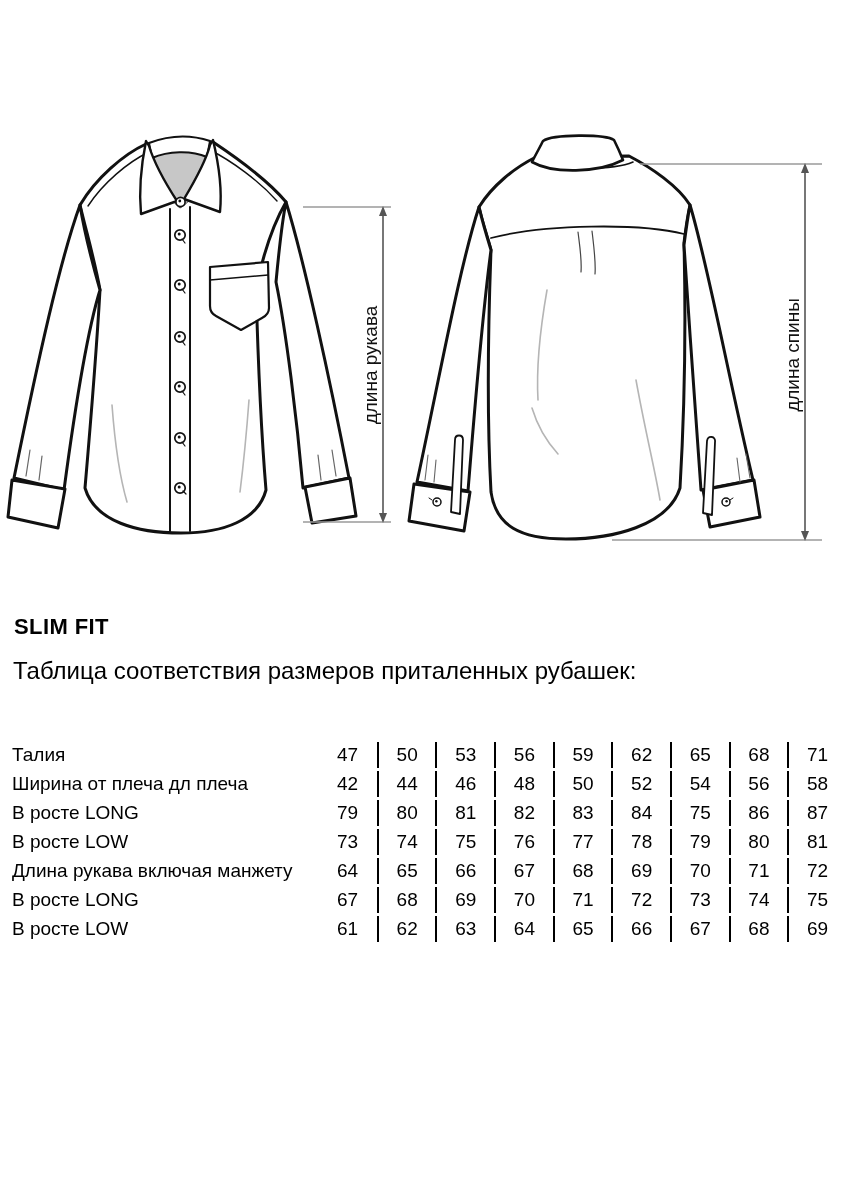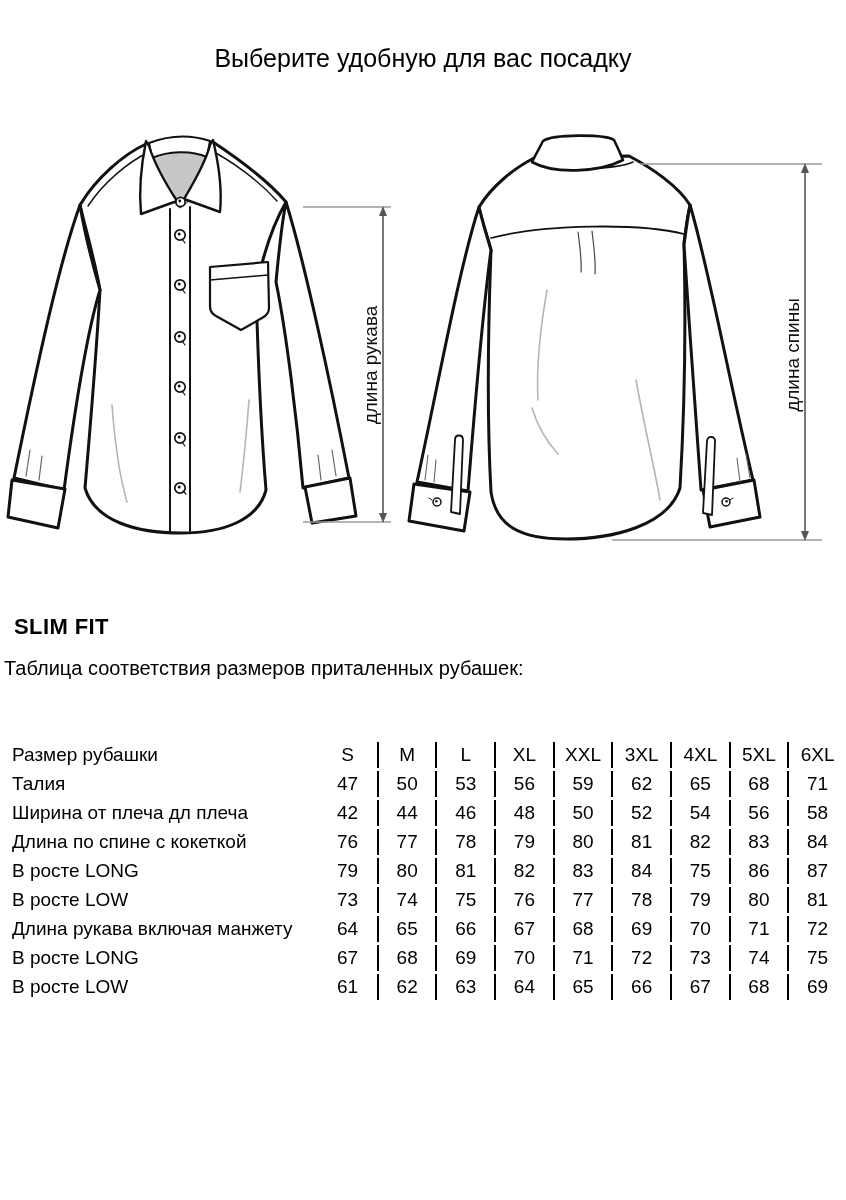--- a/index.html
+++ b/index.html
@@ -3,34 +3,33 @@
 <meta charset="utf-8">
 <style>
   html,body{margin:0;padding:0;background:#fff;}
   .page{position:relative;width:846px;height:1200px;background:#fff;overflow:hidden;
         font-family:"Liberation Sans",sans-serif;color:#000;}
   .title{position:absolute;top:44px;left:0;width:100%;text-align:center;
          font-size:25px;font-weight:400;}
   .figures{position:absolute;top:110px;left:0;}
   .figures text{font-family:"Liberation Sans",sans-serif;font-size:19px;fill:#111;}
   .heading{position:absolute;left:14px;top:614px;font-size:22px;font-weight:bold;letter-spacing:.4px;}
-  .desc{position:absolute;left:4px;top:657px;font-size:20px;}
+  .desc{position:absolute;left:13px;top:657px;font-size:24px;}
   table.size{position:absolute;left:12px;top:739px;width:834px;table-layout:fixed;
              border-collapse:separate;border-spacing:0 3px;font-size:19px;}
   table.size td{height:26px;padding:0;white-space:nowrap;overflow:hidden;}
   td.lbl{text-align:left;}
   td.val{text-align:center;}
   td.sep{border-left:2px solid #000;}
 </style>
 </head>
 <body>
 
 <div class="page">
 
-  <div class="title">Выберите удобную для вас посадку</div>
 
   <svg class="figures" width="846" height="480" viewBox="0 0 846 480">
 
     <g fill="none" stroke="#111" stroke-width="3" stroke-linejoin="round" stroke-linecap="round">
 
       <path fill="#fff" d="M146,34 C124,44 96,68 80,95 C88,128 96,156 100,180
                C96,250 90,320 85,378 C95,412 138,423 181,423
                C224,423 258,410 266,380 C261,320 258,250 256,178
                C262,150 272,116 286,92 C266,68 234,46 213,32 Z"></path>
 
@@ -153,32 +152,20 @@
 
   <div class="heading">SLIM FIT</div>
   <div class="desc">Таблица соответствия размеров приталенных рубашек:</div>
 
   <table class="size">
     <colgroup>
       <col style="width:306px">
       <col span="9" style="width:58.6px">
     </colgroup>
     <tbody>
-        <tr>
-          <td class="lbl">Размер рубашки</td>
-          <td class="val">S</td>
-          <td class="val sep">M</td>
-          <td class="val sep">L</td>
-          <td class="val sep">XL</td>
-          <td class="val sep">XXL</td>
-          <td class="val sep">3XL</td>
-          <td class="val sep">4XL</td>
-          <td class="val sep">5XL</td>
-          <td class="val sep">6XL</td>
-        </tr>
         <tr>
           <td class="lbl">Талия</td>
           <td class="val">47</td>
           <td class="val sep">50</td>
           <td class="val sep">53</td>
           <td class="val sep">56</td>
           <td class="val sep">59</td>
           <td class="val sep">62</td>
           <td class="val sep">65</td>
           <td class="val sep">68</td>
@@ -190,32 +177,20 @@
           <td class="val sep">44</td>
           <td class="val sep">46</td>
           <td class="val sep">48</td>
           <td class="val sep">50</td>
           <td class="val sep">52</td>
           <td class="val sep">54</td>
           <td class="val sep">56</td>
           <td class="val sep">58</td>
         </tr>
         <tr>
-          <td class="lbl">Длина по спине с кокеткой</td>
-          <td class="val">76</td>
-          <td class="val sep">77</td>
-          <td class="val sep">78</td>
-          <td class="val sep">79</td>
-          <td class="val sep">80</td>
-          <td class="val sep">81</td>
-          <td class="val sep">82</td>
-          <td class="val sep">83</td>
-          <td class="val sep">84</td>
-        </tr>
-        <tr>
           <td class="lbl">В росте LONG</td>
           <td class="val">79</td>
           <td class="val sep">80</td>
           <td class="val sep">81</td>
           <td class="val sep">82</td>
           <td class="val sep">83</td>
           <td class="val sep">84</td>
           <td class="val sep">75</td>
           <td class="val sep">86</td>
           <td class="val sep">87</td>

